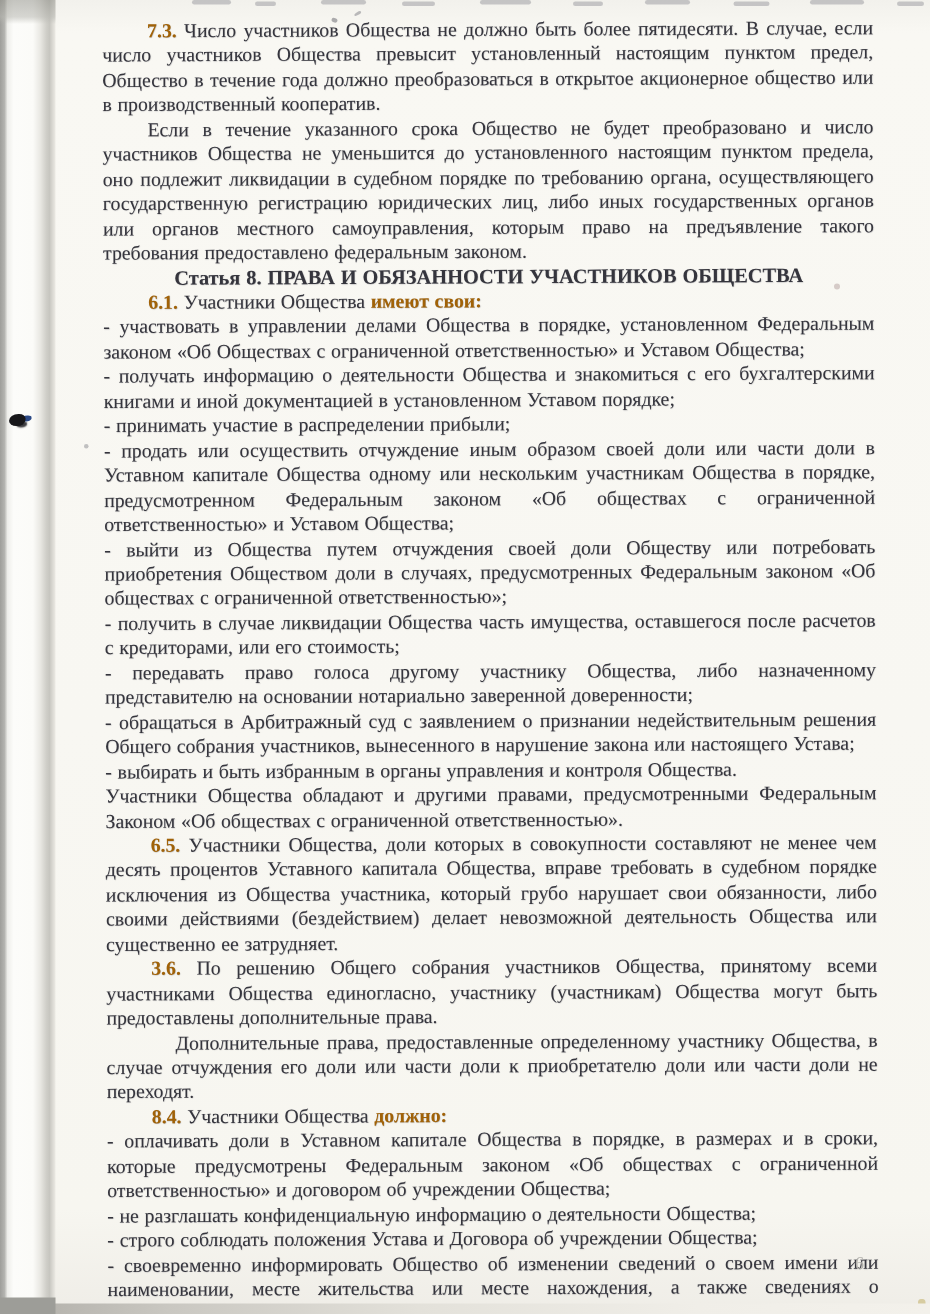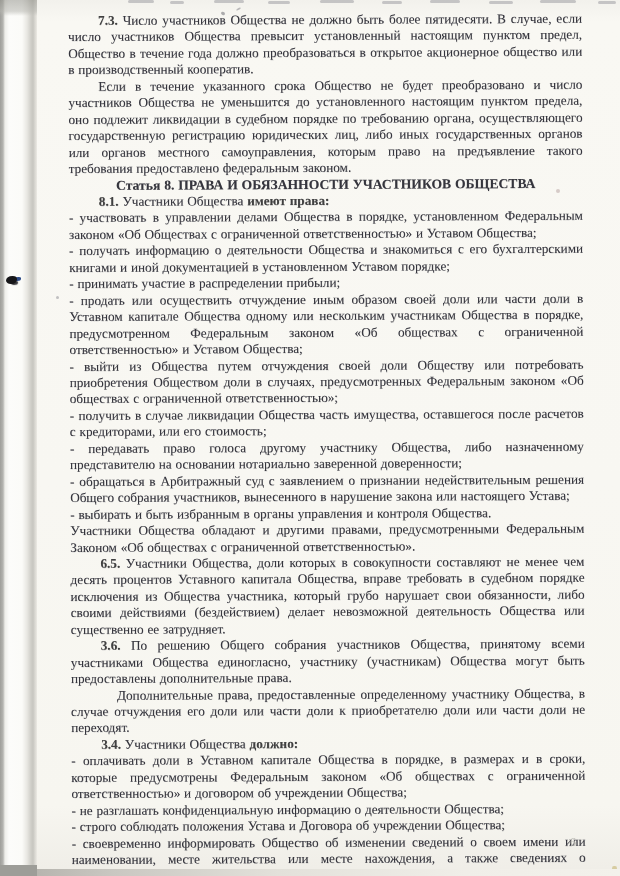--- a/index.html
+++ b/index.html
@@ -59,21 +59,21 @@
     position:absolute;left:68px;top:13px;width:514px;
     color:#35353d;font-size:13.2px;line-height:16.45px;text-align:justify;
     text-shadow:.3px .3px .6px rgba(55,55,66,.34);
     word-spacing:.5px;
     transform:rotate(-.25deg);transform-origin:left top;
   }
   .content p{margin:0;}
   .ind{text-indent:30px;}
   .ind-lg{text-indent:46px;}
   .heading{text-align:center;font-weight:bold;margin-top:3px;font-size:13.6px;}
-  b{color:#404040;}
+  b{color:#a16207;}
   .page-num{
     position:absolute;left:570px;top:835px;color:#b2b1ac;font-size:12px;
     font-family:"Liberation Serif", serif;
   }
 </style>
 </head>
 <body>
 
 <div class="paper"></div>
 <div class="left-band"></div>
@@ -91,39 +91,39 @@
     <div class="top-dash td9"></div>
   <div class="top-dash td10"></div>
 </div>
 
 <div class="content">
   <p class="ind"><b>7.3.</b> <span>Число участников Общества не должно быть более пятидесяти. В случае, если число участников Общества превысит установленный настоящим пунктом предел, Общество в течение года должно преобразоваться в открытое акционерное общество или в производственный кооператив.</span></p>
   <p class="ind">Если в течение указанного срока Общество не будет преобразовано и число участников Общества не уменьшится до установленного настоящим пунктом предела, оно подлежит ликвидации в судебном порядке по требованию органа, осуществляющего государственную регистрацию юридических лиц, либо иных государственных органов или органов местного самоуправления, которым право на предъявление такого требования предоставлено федеральным законом.</p>
 
   <p class="heading">Статья 8. ПРАВА И ОБЯЗАННОСТИ УЧАСТНИКОВ ОБЩЕСТВА</p>
 
-  <p class="ind"><b>8.1.</b> <span>Участники Общества</span> <b>имеют права:</b></p>
+  <p class="ind"><b>6.1.</b> <span>Участники Общества</span> <b>имеют свои:</b></p>
 
   <p>- участвовать в управлении делами Общества в порядке, установленном Федеральным законом «Об Обществах с ограниченной ответственностью» и Уставом Общества;</p>
   <p>- получать информацию о деятельности Общества и знакомиться с его бухгалтерскими книгами и иной документацией в установленном Уставом порядке;</p>
   <p>- принимать участие в распределении прибыли;</p>
   <p>- продать или осуществить отчуждение иным образом своей доли или части доли в Уставном капитале Общества одному или нескольким участникам Общества в порядке, предусмотренном Федеральным законом «Об обществах с ограниченной ответственностью» и Уставом Общества;</p>
   <p>- выйти из Общества путем отчуждения своей доли Обществу или потребовать приобретения Обществом доли в случаях, предусмотренных Федеральным законом «Об обществах с ограниченной ответственностью»;</p>
   <p>- получить в случае ликвидации Общества часть имущества, оставшегося после расчетов с кредиторами, или его стоимость;</p>
   <p>- передавать право голоса другому участнику Общества, либо назначенному представителю на основании нотариально заверенной доверенности;</p>
   <p>- обращаться в Арбитражный суд с заявлением о признании недействительным решения Общего собрания участников, вынесенного в нарушение закона или настоящего Устава;</p>
   <p>- выбирать и быть избранным в органы управления и контроля Общества.</p>
   <p>Участники Общества обладают и другими правами, предусмотренными Федеральным Законом «Об обществах с ограниченной ответственностью».</p>
 
   <p class="ind"><b>6.5.</b> <span>Участники Общества, доли которых в совокупности составляют не менее чем десять процентов Уставного капитала Общества, вправе требовать в судебном порядке исключения из Общества участника, который грубо нарушает свои обязанности, либо своими действиями (бездействием) делает невозможной деятельность Общества или существенно ее затрудняет.</span></p>
 
   <p class="ind"><b>3.6.</b> <span>По решению Общего собрания участников Общества, принятому всеми участниками Общества единогласно, участнику (участникам) Общества могут быть  предоставлены дополнительные права.</span></p>
   <p class="ind-lg">Дополнительные права, предоставленные определенному участнику Общества, в случае отчуждения его доли или части доли к приобретателю доли или части доли не переходят.</p>
 
-  <p class="ind"><b>3.4.</b> <span>Участники Общества</span> <b>должно:</b></p>
+  <p class="ind"><b>8.4.</b> <span>Участники Общества</span> <b>должно:</b></p>
 
   <p>- оплачивать доли в Уставном капитале Общества в порядке, в размерах и в сроки, которые предусмотрены Федеральным законом «Об обществах с ограниченной ответственностью» и договором об учреждении Общества;</p>
   <p>- не разглашать конфиденциальную информацию о деятельности Общества;</p>
   <p>- строго соблюдать положения Устава и Договора об учреждении Общества;</p>
   <p>- своевременно информировать Общество об изменении сведений о своем имени или наименовании, месте жительства или месте нахождения, а также сведениях о принадлежащих ему долях в Уставном капитале Общества. В случае непредставления участником Общества информации об изменении сведений о себе Общество не несет ответственность за причиненные в связи этим убытки.</p>
 
 </div>
 
 <div class="artifact ink-blot"></div>
 <div class="artifact speck s1"></div>

